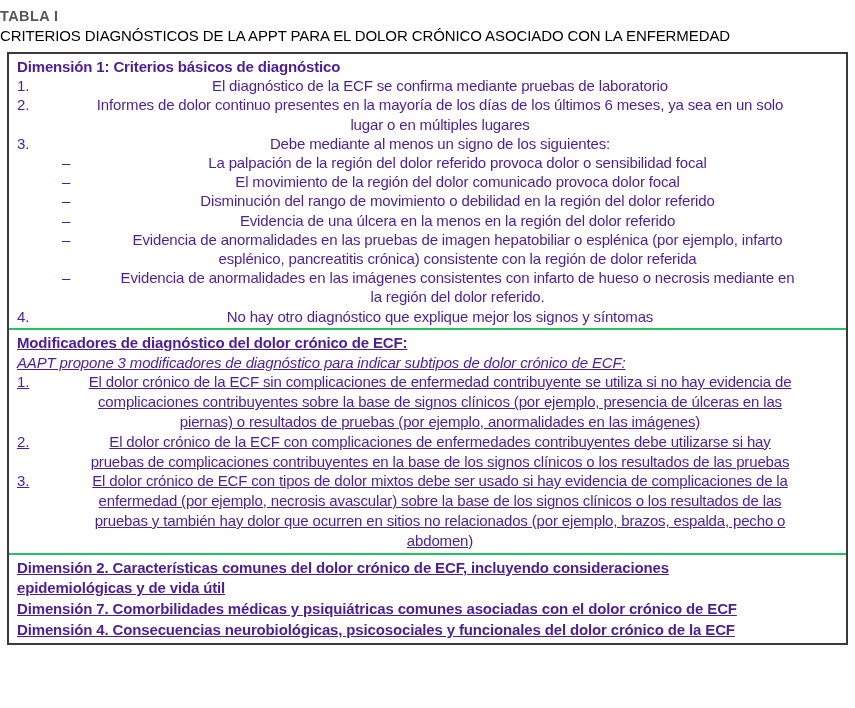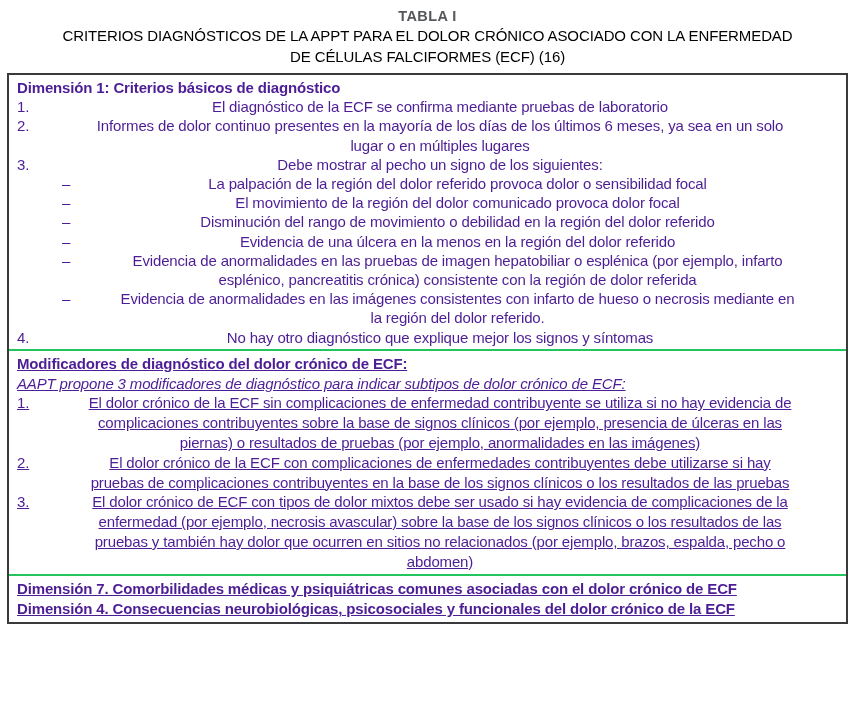--- a/index.html
+++ b/index.html
@@ -2,21 +2,21 @@
 <html><head>
 <meta charset="utf-8">
 <style>
   * { margin: 0; padding: 0; box-sizing: border-box; }
   html, body {
     width: 855px; height: 708px;
     background: #ffffff;
     font-family: "Liberation Sans", "DejaVu Sans", sans-serif;
     overflow: hidden;
   }
-  .caption { text-align: center; padding-top: 7px; }
+  .caption { text-align: left; padding-top: 7px; }
   .caption .tag {
     font-size: 14.5px; font-weight: bold; color: #55575b;
     letter-spacing: 0.4px; line-height: 18px;
   }
   .caption .tline {
     font-size: 15px; color: #000000; line-height: 20px;
     letter-spacing: -0.1px; margin-top: 1px;
   }
   .tbl {
     margin: 6px 7px 0 7px;
@@ -39,39 +39,38 @@
   .txt, .bline { white-space: pre-line; }
   .txt { flex: 1 1 auto; text-align: center; }
   .bline { font-weight: bold; }
 </style>
 </head>
 <body>
 
 <div class="caption">
   <div class="tag">TABLA I</div>
   <div class="tline">CRITERIOS DIAGNÓSTICOS DE LA APPT PARA EL DOLOR CRÓNICO ASOCIADO CON LA ENFERMEDAD</div>
-  <div class="tline">DE CÉLULAS FALCIFORMES (ECF) (16)</div>
 </div>
 
 <div class="tbl">
 
   <div class="sec sec1">
     <div class="hdr">Dimensión 1: Criterios básicos de diagnóstico</div>
     <div class="li num">
       <span class="m">1.</span>
       <span class="txt">El diagnóstico de la ECF se confirma mediante pruebas de laboratorio</span>
     </div>
     <div class="li num">
       <span class="m">2.</span>
       <span class="txt">Informes de dolor continuo presentes en la mayoría de los días de los últimos 6 meses, ya sea en un solo
 lugar o en múltiples lugares</span>
     </div>
     <div class="li num">
       <span class="m">3.</span>
-      <span class="txt">Debe mostrar al pecho un signo de los siguientes:</span>
+      <span class="txt">Debe mediante al menos un signo de los siguientes:</span>
     </div>
     <div class="li sub">
       <span class="m">–</span>
       <span class="txt">La palpación de la región del dolor referido provoca dolor o sensibilidad focal</span>
     </div>
     <div class="li sub">
       <span class="m">–</span>
       <span class="txt">El movimiento de la región del dolor comunicado provoca dolor focal</span>
     </div>
     <div class="li sub">
@@ -115,17 +114,19 @@
     <div class="li num">
       <span class="m">3.</span>
       <span class="txt">El dolor crónico de ECF con tipos de dolor mixtos debe ser usado si hay evidencia de complicaciones de la
 enfermedad (por ejemplo, necrosis avascular) sobre la base de los signos clínicos o los resultados de las
 pruebas y también hay dolor que ocurren en sitios no relacionados (por ejemplo, brazos, espalda, pecho o
 abdomen)</span>
     </div>
   </div>
 
   <div class="sec sec3">
+    <div class="bline">Dimensión 2. Características comunes del dolor crónico de ECF, incluyendo consideraciones
+epidemiológicas y de vida útil</div>
     <div class="bline">Dimensión 7. Comorbilidades médicas y psiquiátricas comunes asociadas con el dolor crónico de ECF</div>
     <div class="bline">Dimensión 4. Consecuencias neurobiológicas, psicosociales y funcionales del dolor crónico de la ECF</div>
   </div>
 
 </div>
 
 </body></html>

